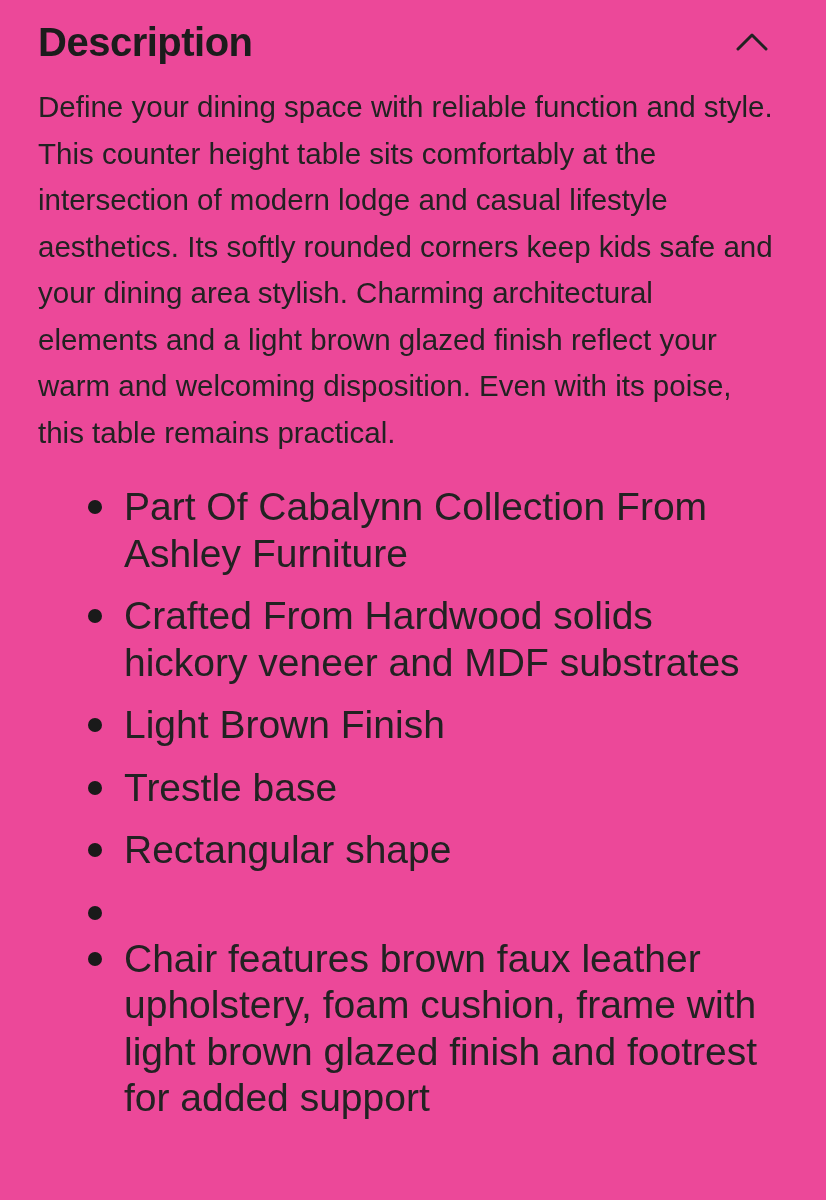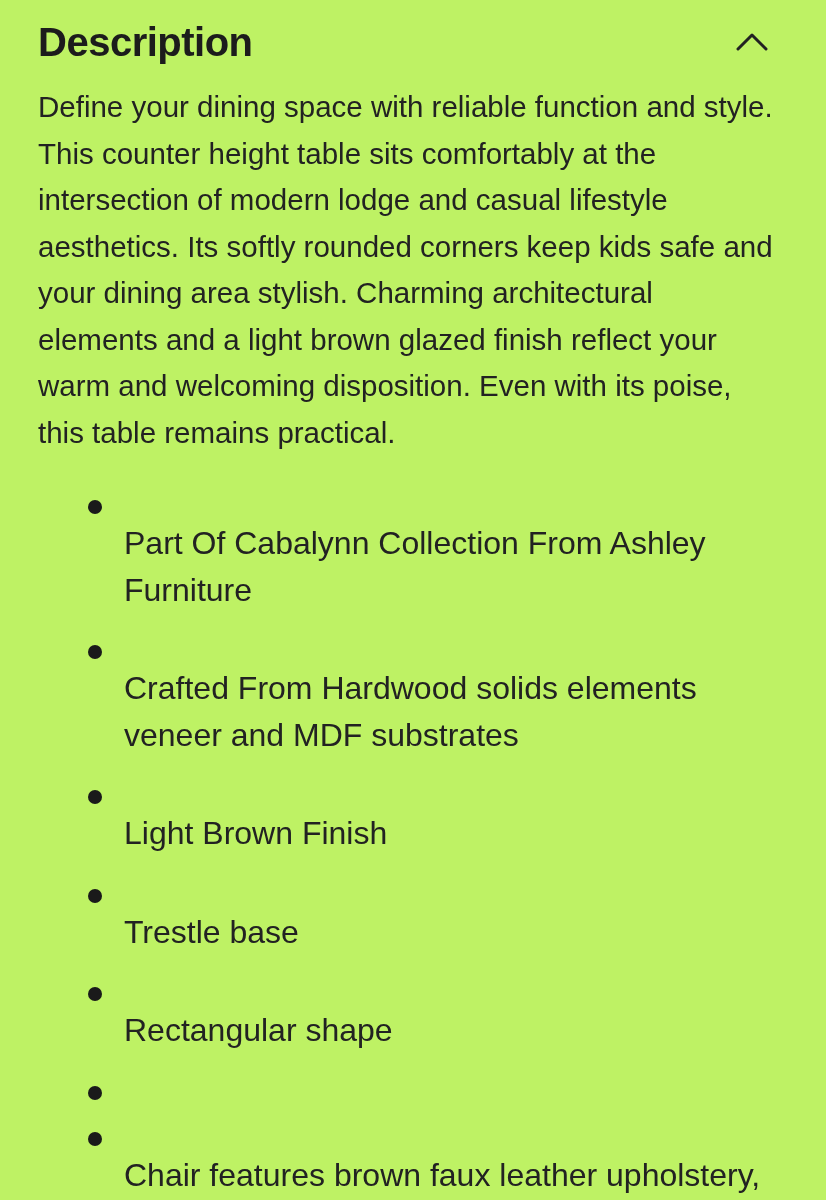--- a/index.html
+++ b/index.html
@@ -7,21 +7,21 @@
     width: 826px;
     height: 1200px;
     background: #ffffff;
     overflow: hidden;
     font-family: "Liberation Sans", sans-serif;
   }
   .page {
     width: 826px;
     height: 1200px;
     padding: 22px 51px 0 38px;
-    background: #bef264;
+    background: #ec4899;
   }
   
   .accordion-header {
     display: flex;
     align-items: center;
     justify-content: space-between;
     width: 100%;
     background: transparent;
     border: none;
     cursor: pointer;
@@ -72,25 +72,24 @@
     flex: 0 0 auto;
     width: 14px;
     height: 14px;
     border-radius: 50%;
     background: #1a1a1a;
     margin-top: 16px;
   }
   .feature-text {
     margin-left: 22px;
     max-width: 645px;
-    font-size: 32px;
+    font-size: 39px;
     line-height: 46.5px;
     color: #222222;
     font-weight: 400;
-    margin-top: 36px;
   }
 </style>
 </head>
 <body>
 
 <div class="page">
 
   <button class="accordion-header">
     <span class="accordion-title">Description</span>
     <svg class="chevron" viewBox="0 0 34 22">
@@ -101,21 +100,21 @@
   <p class="description-body">Define your dining space with reliable function and style. This counter height table sits comfortably at the intersection of modern lodge and casual lifestyle aesthetics. Its softly rounded corners keep kids safe and your dining area stylish. Charming architectural elements and a light brown glazed finish reflect your warm and welcoming disposition. Even with its poise, this table remains practical.</p>
 
 
   <ul class="features-list">
     <li class="feature-item">
       <span class="bullet"></span>
       <span class="feature-text">Part Of Cabalynn Collection From Ashley Furniture</span>
     </li>
     <li class="feature-item">
       <span class="bullet"></span>
-      <span class="feature-text">Crafted From Hardwood solids elements veneer and MDF substrates</span>
+      <span class="feature-text">Crafted From Hardwood solids hickory veneer and MDF substrates</span>
     </li>
     <li class="feature-item">
       <span class="bullet"></span>
       <span class="feature-text">Light Brown Finish</span>
     </li>
     <li class="feature-item">
       <span class="bullet"></span>
       <span class="feature-text">Trestle base</span>
     </li>
     <li class="feature-item">

